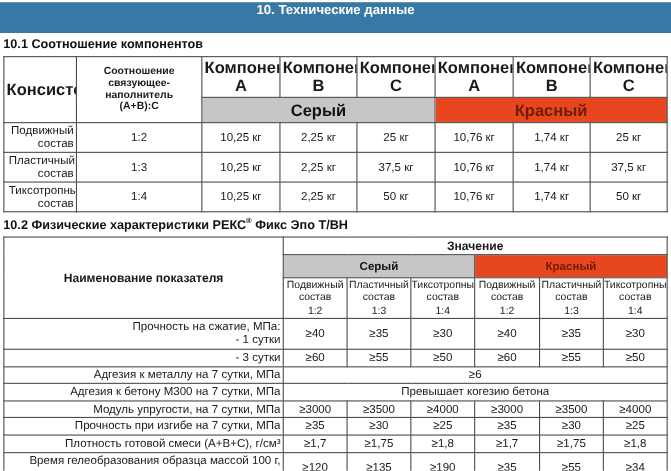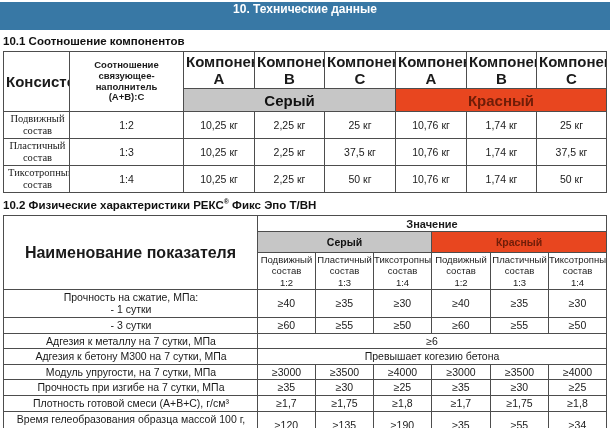--- a/index.html
+++ b/index.html
@@ -37,31 +37,31 @@
     border: 1px solid var(--border-col, #4d4d4d);
     padding: 1px 2px;
     text-align: center;
     vertical-align: middle;
     overflow: hidden;
   }
   
   .t1 th { font-size: 15px; font-weight: bold; height: 23px; }
   .t1 th.ratio-h { font-size: 9.5px; line-height: 1.15; white-space: pre-line; }
   .t1 td { font-size: 10.5px; height: 24px; line-height: 1.15; }
-  .t1 td.rowname { text-align: center; padding-left: 4px; font-family: Liberation Serif, serif; }
+  .t1 td.rowname { text-align: right; padding-left: 4px; }
   .band-gray { background: var(--gray-band, #c6c6c6); color: #111; font-weight: bold; font-size: 10.5px; height: 21px; }
   .band-red  { background: var(--red-band, #e8461f); color: var(--red-band-text, #6f1d08); font-weight: bold; font-size: 10.5px; height: 21px; margin-left: 33px; }
   
   .t2 { margin-top: 1px; }
   .t2 th { font-weight: bold; }
-  .t2 th.name-h { font-size: 16px; }
+  .t2 th.name-h { font-size: 11px; }
   .t2 th.value-h { font-size: 11px; height: 16px; }
   .t2 th.subcol { font-size: 9.5px; line-height: 1.18; white-space: pre-line; height: 35px; font-weight: normal; padding: 1px 0; margin-left: 28px; }
   .t2 td { font-size: 10.5px; line-height: 1.2; height: 15px; }
-  .t2 td.name { text-align: center; padding-left: 3px; white-space: pre-line; }
+  .t2 td.name { text-align: right; padding-left: 3px; white-space: pre-line; }
   .t2 td.spanval { text-align: center; }
 </style>
 </head>
 <body>
 
 <div class="banner">
   <span>10. Технические данные</span>
 </div>
 
 <div class="sec-title">10.1 Соотношение компонентов</div>

